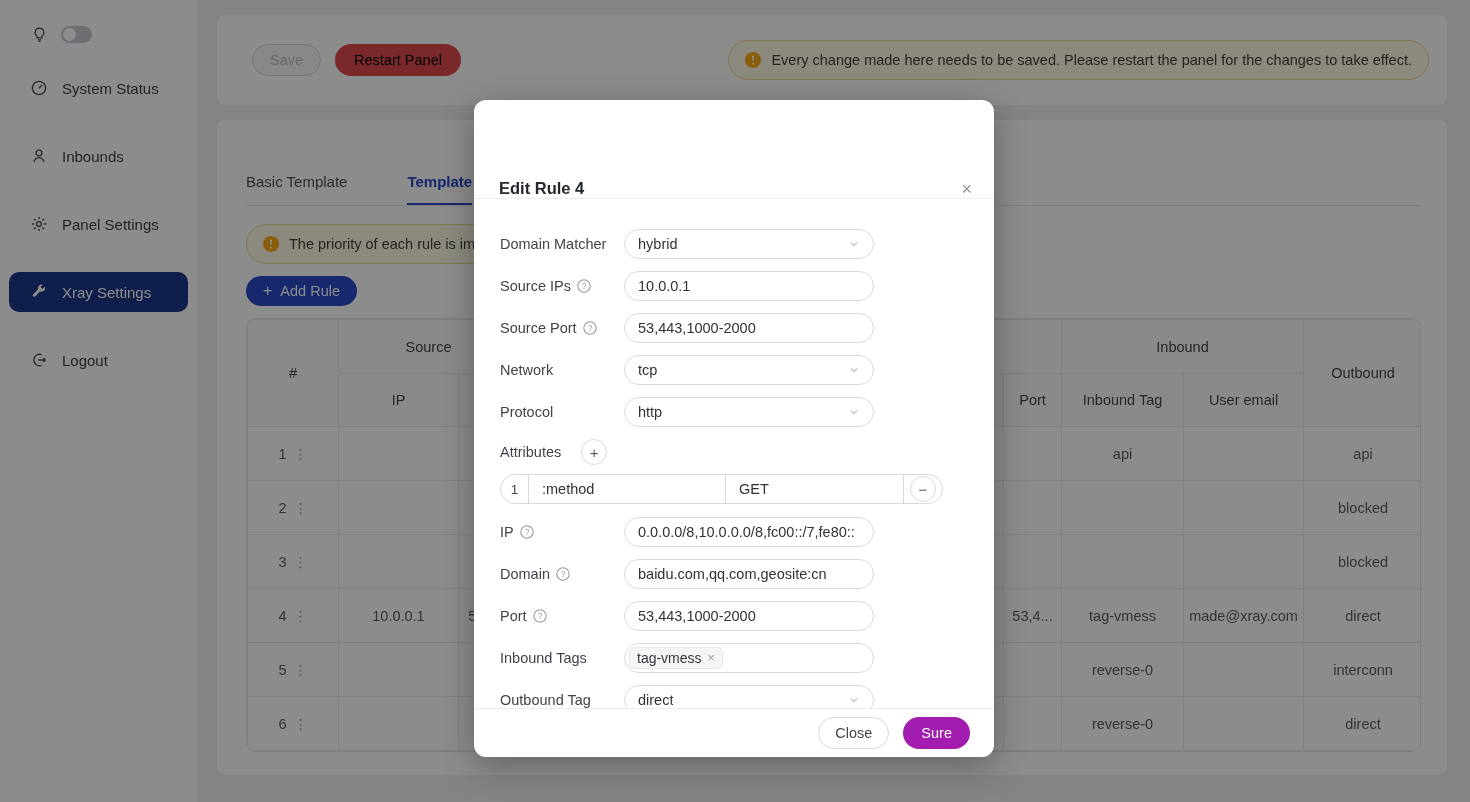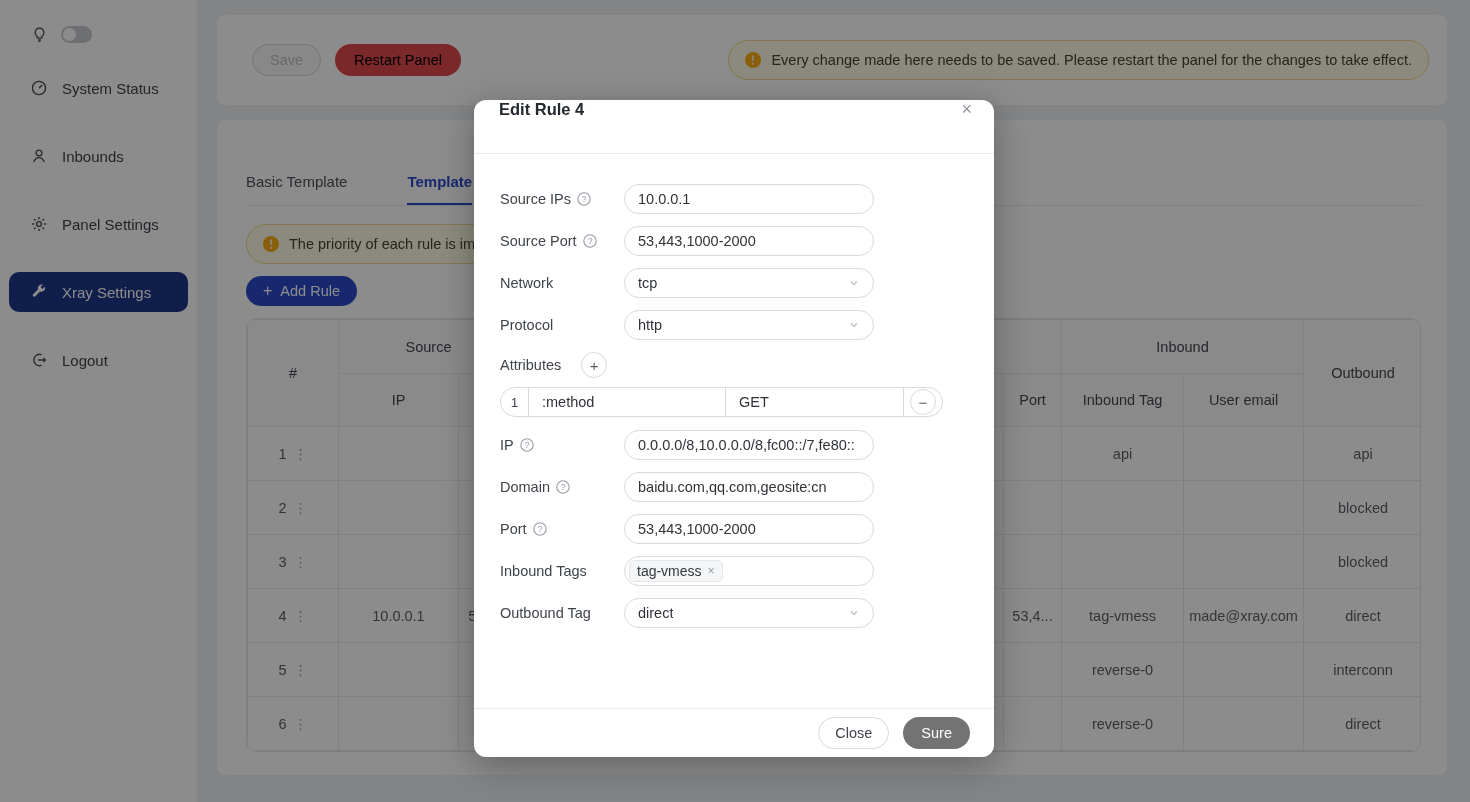--- a/index.html
+++ b/index.html
@@ -58,29 +58,29 @@
   thead tr:first-child th { height:54px; }
   thead tr:last-child th { height:53px; }
   td { height:54px; color:#5c6167; background:#fff; }
   .numcell { display:flex; align-items:center; justify-content:center; gap:7px; }
   .drag-dots { color:#9aa0a7; font-size:14px; cursor:grab; }
 
   
   .overlay { position:absolute; inset:0; background:rgba(0,0,0,0.45); z-index:5; }
   .modal { position:absolute; left:474px; top:100px; width:520px; height:657px; background:#fff;
            border-radius:12px; z-index:10; box-shadow:0 8px 34px rgba(0,0,0,.3); display:flex; flex-direction:column; }
-  .m-header { height:54px; flex:0 0 54px; display:flex; align-items:flex-start; justify-content:space-between;
-              padding:0 22px 0 25px; border-bottom:1px solid #ececee; }
+  .m-header { height:54px; flex:0 0 54px; display:flex; align-items:flex-end; justify-content:space-between;
+              padding:0 22px 0 25px; border-bottom:1px solid #ececee;margin-top:45px; }
   .m-title { font-size:16.5px; font-weight:700; color:#24292f; }
   .m-close { color:#8e939b; font-size:18px; cursor:pointer; line-height:1; }
   .m-body { flex:1; padding:30px 24px 0 26px; overflow:hidden; }
   .m-footer { flex:0 0 49px; border-top:1px solid #ececee; display:flex; align-items:center;
               justify-content:flex-end; gap:14px; padding:0 24px; }
   .btn-close { background:#fff; border-color:#d9d9d9; color:#40454c; padding:0 16px; }
-  .btn-sure { background:#737373; color:#fff; padding:0 17px;text-align:center; }
+  .btn-sure { background:#a21caf; color:#fff; padding:0 17px;text-align:center; }
 
   .f-row { display:flex; align-items:center; margin-bottom:12px; }
   .f-label { width:124px; flex:0 0 124px; font-size:14.5px; color:#3f444b; display:flex; align-items:center; gap:6px; }
   .ctl { width:250px; height:30px; border:1px solid #d9d9d9; border-radius:15px; background:#fff;
          display:flex; align-items:center; padding:0 13px; font-size:14.5px; color:#2f3338; overflow:hidden;
          white-space:nowrap; cursor:text; }
   .ctl.select { justify-content:space-between; cursor:pointer; }
   .ctl .val { overflow:hidden; white-space:nowrap; }
 
   .circle-btn { width:26px; height:26px; border-radius:50%; border:1px solid #d9d9d9; background:#fff;
@@ -333,20 +333,31 @@
 <div class="overlay"></div>
 
 <div class="modal">
   <div class="m-header">
     <span class="m-title">Edit Rule 4</span>
     <span class="m-close">×</span>
   </div>
 
   <div class="m-body">
 
+    <div class="f-row">
+      <div class="f-label">
+          <span>Domain Matcher</span>
+        </div>
+      <div class="ctl select">
+        <span class="val">hybrid</span>
+        <svg width="12" height="12" viewBox="0 0 12 12" fill="none" stroke="#c0c5cc" stroke-width="1.4">
+            <path d="M3 4.5l3 3 3-3"></path>
+          </svg>
+      </div>
+    </div>
 
     <div class="f-row">
       <div class="f-label">
         <span>Source IPs</span>
         <svg width="14" height="14" viewBox="0 0 14 14">
             <circle cx="7" cy="7" r="6.2" fill="none" stroke="#959ba3" stroke-width="1.1"></circle>
             <text x="7" y="10" text-anchor="middle" font-size="8.5" fill="#959ba3" font-family="Liberation Sans, sans-serif">?</text>
           </svg>
       </div>
       <div class="ctl">

